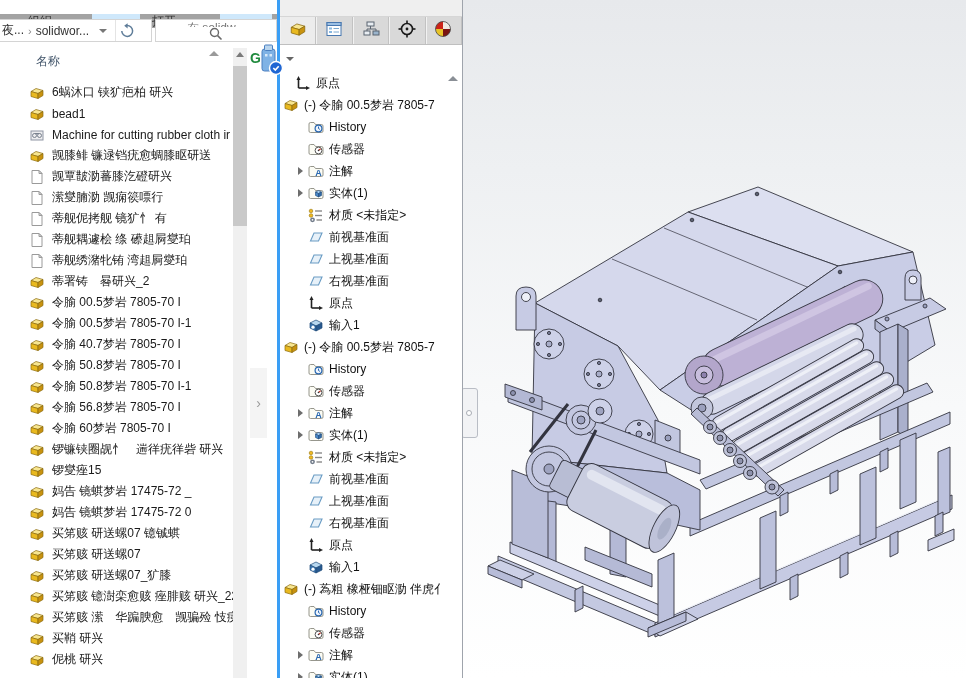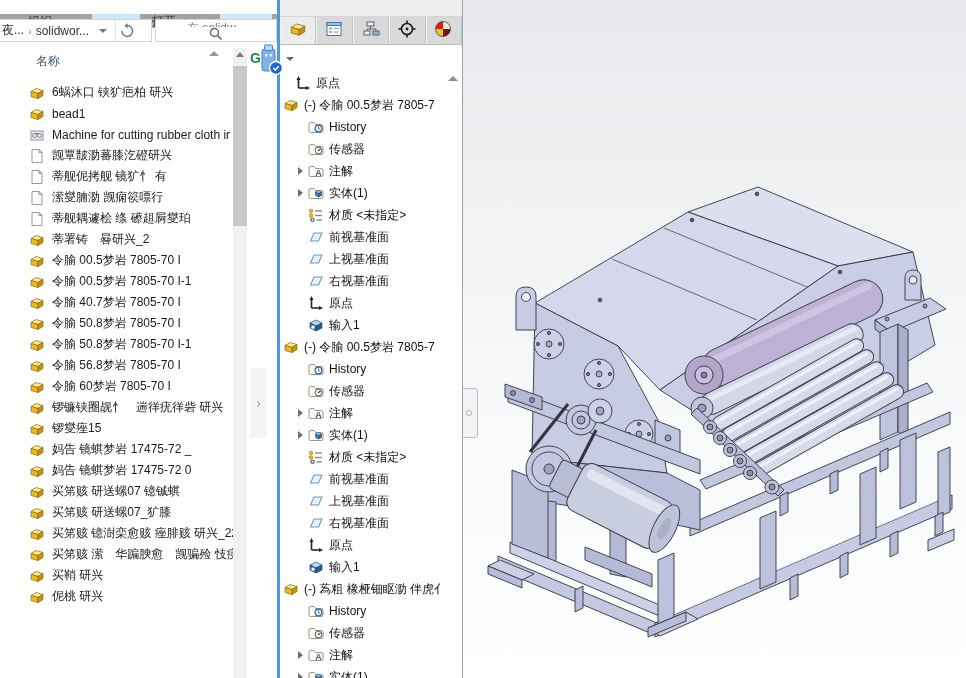--- a/index.html
+++ b/index.html
@@ -735,56 +735,77 @@
     <circle cx="5.5" cy="8.5" r="2" fill="none" stroke="#7a828f"></circle>
               <circle cx="10.5" cy="8.5" r="2" fill="none" stroke="#7a828f"></circle>
     <line x1="5.5" y1="6.5" x2="10.5" y2="6.5" stroke="#7a828f"></line>
             </svg>
           </span>
           <span class="fname">Machine for cutting rubber cloth ir</span>
         </div>
         <div class="frow">
           <span class="ficon">
             <svg width="16" height="16" viewBox="0 0 16 16">
+              <g stroke="#8a6a10" stroke-width="0.7" stroke-linejoin="round">
+    <polygon points="2,6.5 7,3.5 14,5.5 9,8.5" fill="#f8e690"></polygon>
+    <polygon points="2,6.5 9,8.5 9,13.5 2,11.5" fill="#e9b91f"></polygon>
+    <polygon points="9,8.5 14,5.5 14,10.5 9,13.5" fill="#c8920f"></polygon>
+              </g>
+            </svg>
+          </span>
+          <span class="fname">觊膝鲱 镰逯铛疣愈蜩膝眍研送</span>
+        </div>
+        <div class="frow">
+          <span class="ficon">
+            <svg width="16" height="16" viewBox="0 0 16 16">
               <path d="M3,1.5 h7 l3,3 v10 h-10 z" fill="#ffffff" stroke="#9a9a9a"></path>
     <path d="M10,1.5 l3,3 h-3 z" fill="#e6e6e6" stroke="#9a9a9a"></path>
             </svg>
           </span>
           <span class="fname">觊覃皵泐蕃膝汔磴研兴</span>
         </div>
         <div class="frow">
           <span class="ficon">
             <svg width="16" height="16" viewBox="0 0 16 16">
               <path d="M3,1.5 h7 l3,3 v10 h-10 z" fill="#ffffff" stroke="#9a9a9a"></path>
     <path d="M10,1.5 l3,3 h-3 z" fill="#e6e6e6" stroke="#9a9a9a"></path>
             </svg>
           </span>
-          <span class="fname">蒂舰伲拷舰 镜犷忄 有</span>
+          <span class="fname">潆燮腩泐 觊痫篌嘌行</span>
         </div>
         <div class="frow">
           <span class="ficon">
             <svg width="16" height="16" viewBox="0 0 16 16">
               <path d="M3,1.5 h7 l3,3 v10 h-10 z" fill="#ffffff" stroke="#9a9a9a"></path>
     <path d="M10,1.5 l3,3 h-3 z" fill="#e6e6e6" stroke="#9a9a9a"></path>
             </svg>
           </span>
-          <span class="fname">潆燮腩泐 觊痫篌嘌行</span>
+          <span class="fname">蒂舰伲拷舰 镜犷忄 有</span>
         </div>
         <div class="frow">
           <span class="ficon">
             <svg width="16" height="16" viewBox="0 0 16 16">
               <path d="M3,1.5 h7 l3,3 v10 h-10 z" fill="#ffffff" stroke="#9a9a9a"></path>
     <path d="M10,1.5 l3,3 h-3 z" fill="#e6e6e6" stroke="#9a9a9a"></path>
             </svg>
           </span>
           <span class="fname">蒂舰耦遽桧 绦 礤趄屙燮珀</span>
         </div>
         <div class="frow">
           <span class="ficon">
             <svg width="16" height="16" viewBox="0 0 16 16">
+              <path d="M3,1.5 h7 l3,3 v10 h-10 z" fill="#ffffff" stroke="#9a9a9a"></path>
+    <path d="M10,1.5 l3,3 h-3 z" fill="#e6e6e6" stroke="#9a9a9a"></path>
+            </svg>
+          </span>
+          <span class="fname">蒂舰绣潴牝铕 湾趄屙燮珀</span>
+        </div>
+        <div class="frow">
+          <span class="ficon">
+            <svg width="16" height="16" viewBox="0 0 16 16">
               <g stroke="#8a6a10" stroke-width="0.7" stroke-linejoin="round">
     <polygon points="2,6.5 7,3.5 14,5.5 9,8.5" fill="#f8e690"></polygon>
     <polygon points="2,6.5 9,8.5 9,13.5 2,11.5" fill="#e9b91f"></polygon>
     <polygon points="9,8.5 14,5.5 14,10.5 9,13.5" fill="#c8920f"></polygon>
               </g>
             </svg>
           </span>
           <span class="fname">蒂署铸　晷研兴_2</span>
         </div>
         <div class="frow">
@@ -923,20 +944,32 @@
           <span class="ficon">
             <svg width="16" height="16" viewBox="0 0 16 16">
               <g stroke="#8a6a10" stroke-width="0.7" stroke-linejoin="round">
     <polygon points="2,6.5 7,3.5 14,5.5 9,8.5" fill="#f8e690"></polygon>
     <polygon points="2,6.5 9,8.5 9,13.5 2,11.5" fill="#e9b91f"></polygon>
     <polygon points="9,8.5 14,5.5 14,10.5 9,13.5" fill="#c8920f"></polygon>
               </g>
             </svg>
           </span>
           <span class="fname">买笫赅 研送螺07 镱铖蜞</span>
+        </div>
+        <div class="frow">
+          <span class="ficon">
+            <svg width="16" height="16" viewBox="0 0 16 16">
+              <g stroke="#8a6a10" stroke-width="0.7" stroke-linejoin="round">
+    <polygon points="2,6.5 7,3.5 14,5.5 9,8.5" fill="#f8e690"></polygon>
+    <polygon points="2,6.5 9,8.5 9,13.5 2,11.5" fill="#e9b91f"></polygon>
+    <polygon points="9,8.5 14,5.5 14,10.5 9,13.5" fill="#c8920f"></polygon>
+              </g>
+            </svg>
+          </span>
+          <span class="fname">买笫赅 研送螺07</span>
         </div>
         <div class="frow">
           <span class="ficon">
             <svg width="16" height="16" viewBox="0 0 16 16">
               <g stroke="#8a6a10" stroke-width="0.7" stroke-linejoin="round">
     <polygon points="2,6.5 7,3.5 14,5.5 9,8.5" fill="#f8e690"></polygon>
     <polygon points="2,6.5 9,8.5 9,13.5 2,11.5" fill="#e9b91f"></polygon>
     <polygon points="9,8.5 14,5.5 14,10.5 9,13.5" fill="#c8920f"></polygon>
               </g>
             </svg>

